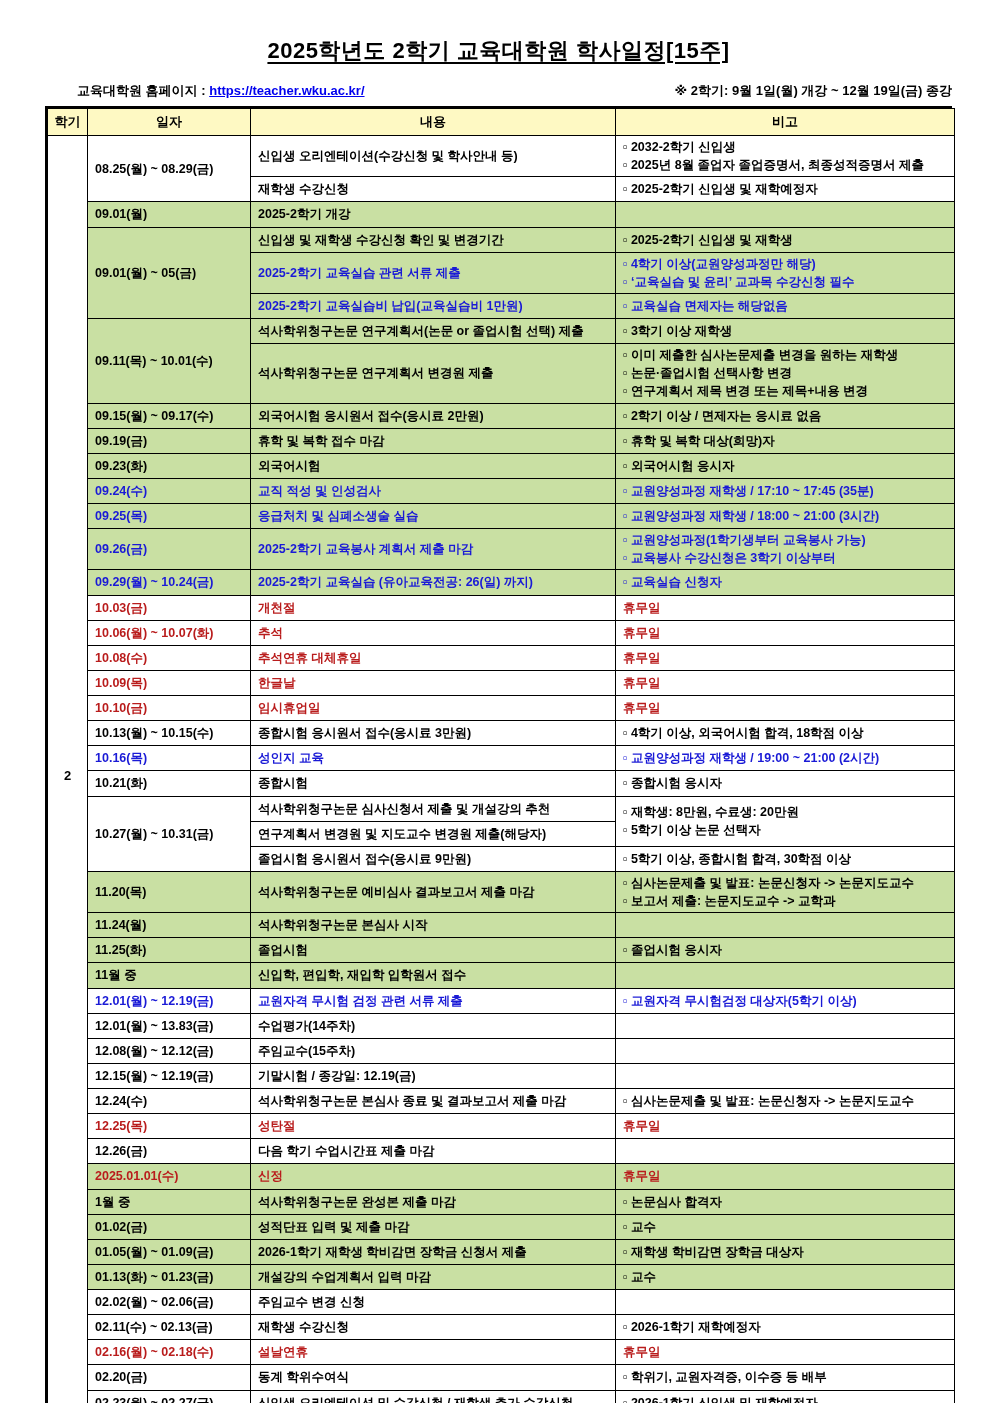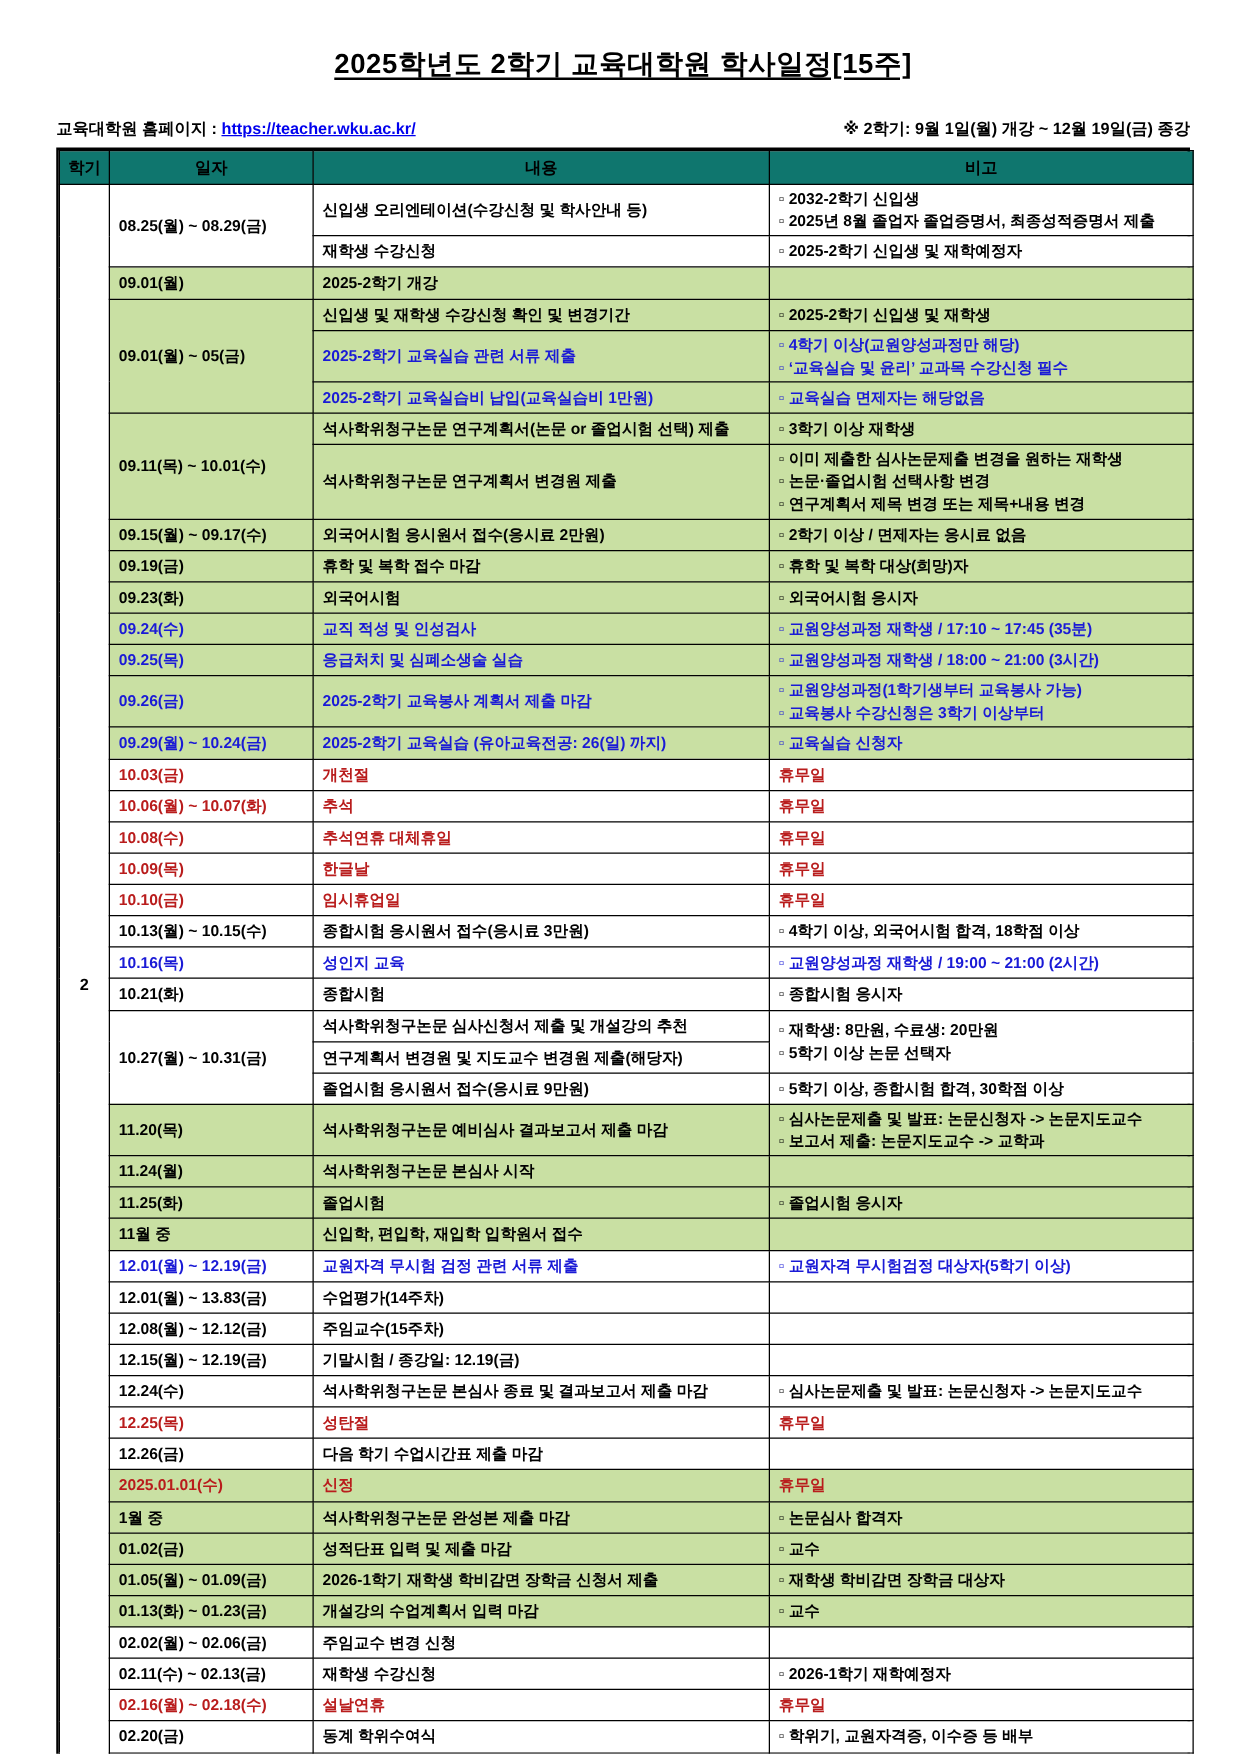--- a/index.html
+++ b/index.html
@@ -1,25 +1,25 @@
 <!DOCTYPE html>
 <html lang="ko"><head>
 <meta charset="utf-8">
 <style>
   * { margin:0; padding:0; box-sizing:border-box; }
   body { background:#ffffff; font-family:"Liberation Sans","DejaVu Sans",sans-serif; font-weight:700; color:#000; }
   .page { width:992px; height:1403px; background:#fff; position:relative; padding:36px 40px 0 45px; }
-  .title { text-align:center; font-size:22px; letter-spacing:0.5px; margin-bottom:28px; }
+  .title { text-align:center; font-size:22px; letter-spacing:0.5px; margin-bottom:16px; }
   .title span { text-decoration:underline; text-underline-offset:4px; }
-  .subheader { display:flex; justify-content:space-between; align-items:flex-end; font-size:13px; margin-bottom:6px; }
+  .subheader { display:flex; justify-content:space-between; align-items:flex-end; font-size:13px; margin-bottom:6px;margin-left:32px; }
   .subheader a { color:#0000ee; text-decoration:underline; }
   .boxwrap { border:2px solid #000; }
   table.cal { width:100%; border-collapse:collapse; table-layout:fixed; }
   table.cal th, table.cal td { border:1px solid #000; vertical-align:middle; }
-  table.cal th { background:#0f766e; font-size:13px; height:27px; text-align:center; }
+  table.cal th { background:#fef9c3; font-size:13px; height:27px; text-align:center; }
   .col-sem  { width:40px; }
   .col-date { width:163px; }
   .col-cont { width:365px; }
   .col-note { width:339px; }
   td.sem { text-align:center; font-size:13px; background:#fff; }
   td.date, td.cont { font-size:12.5px; padding:3px 4px 3px 7px; line-height:1.45; }
   td.note { font-size:12.5px; padding:2px 4px 2px 7px; line-height:1.45; }
   td.note .nline { white-space:nowrap; overflow:hidden; }
   tr.bg-green td { background:#c9e0a3; }
   tr.bg-white td { background:#ffffff; }

